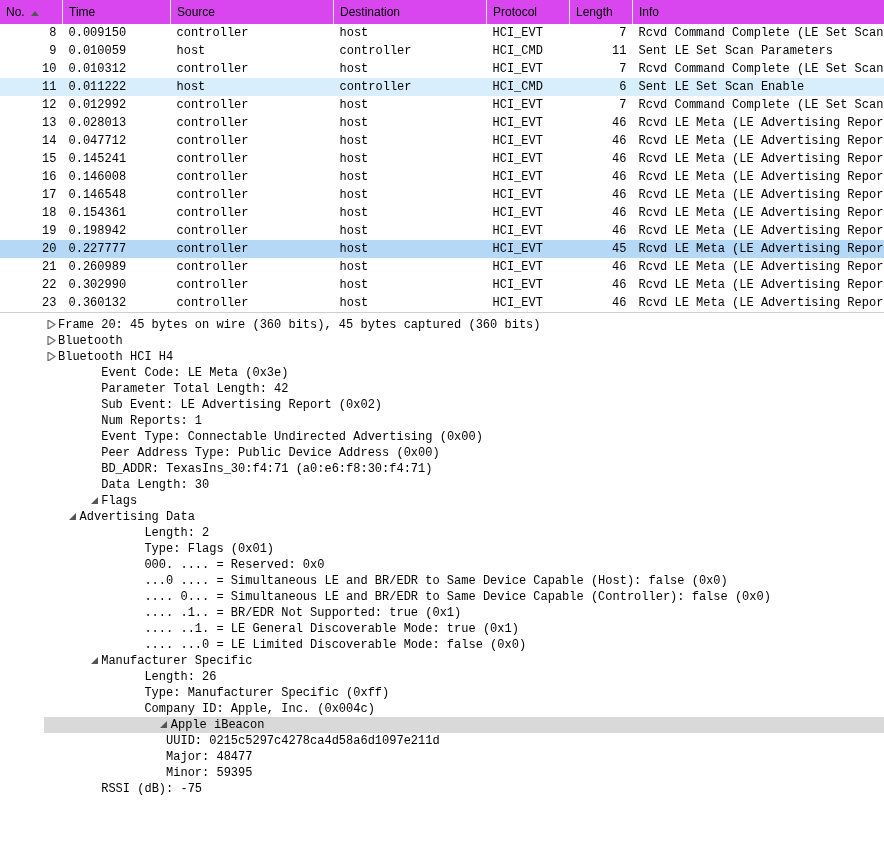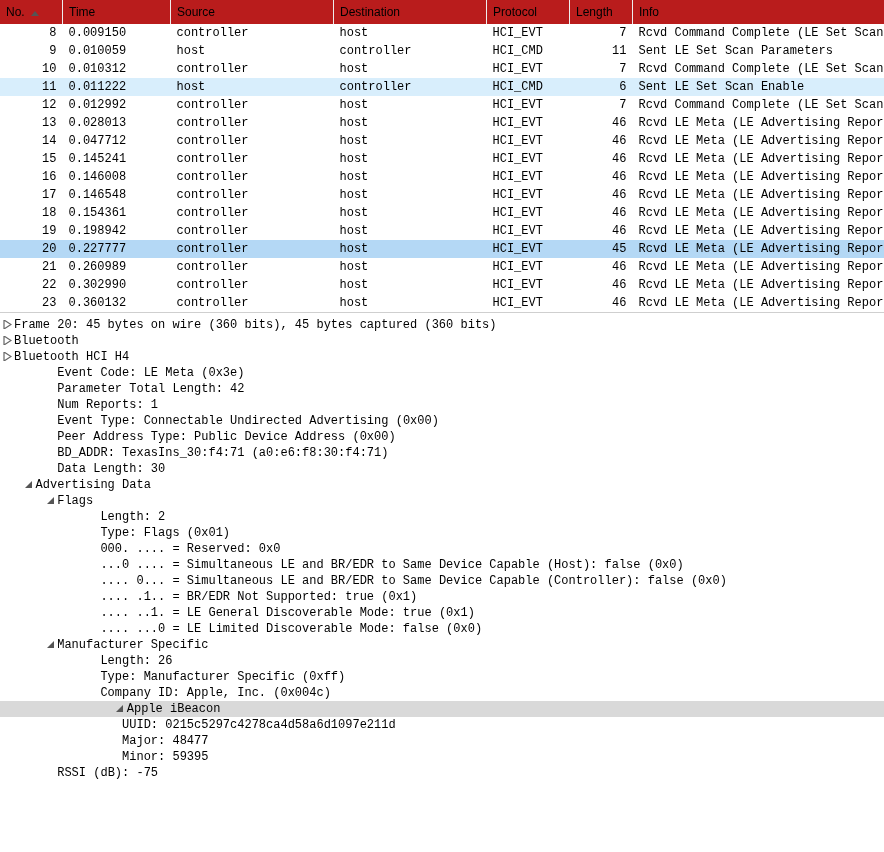--- a/index.html
+++ b/index.html
@@ -1,27 +1,27 @@
 <!DOCTYPE html>
 <html><head>
 <meta charset="utf-8">
 <style>
 html,body{margin:0;padding:0;background:#fff;font-family:"Segoe UI",Tahoma,sans-serif;font-size:12px;color:#000;-webkit-user-select:none;}
 
 .packet-list{height:312px;overflow-y:scroll;border-bottom:1px solid #cfcfcf;}
 table{border-collapse:collapse;width:100%;table-layout:fixed;}
-th{text-align:left;font-weight:400;padding:2px 6px;height:20px;border-right:1px solid #eee;background:#b91c1c;white-space:nowrap;overflow:hidden;}
+th{text-align:left;font-weight:400;padding:2px 6px;height:20px;border-right:1px solid #eee;background:#d946ef;white-space:nowrap;overflow:hidden;}
 th.sorted::after{content:"";display:inline-block;margin-left:6px;border-left:4px solid transparent;border-right:4px solid transparent;border-bottom:5px solid #555;}
 td{padding:1px 6px;white-space:nowrap;overflow:hidden;font-family:Consolas,"Courier New",monospace;line-height:16px;}
 td.num,td.len{text-align:right;}
 tr.hl{background:#d8eefc;}
 tr.sel{background:#b4d8f5;}
 
 .details{padding:4px 0 4px 0;font-family:Consolas,"Courier New",monospace;line-height:16px;overflow:auto;}
-.row{white-space:pre;}
+.row{white-space:pre;margin-left:44px;}
 .clickable{cursor:pointer;}
 .tw{display:inline-block;width:14px;text-align:center;}
 .tw svg{vertical-align:-1px;}
 .hlrow{background:#d9d9d9;padding-left:48px;}
 </style>
 </head>
 <body>
 
 <div class="packet-list">
   <table>
@@ -199,31 +199,32 @@
           <path d="M1 0 L8 4.5 L1 9 Z" fill="none" stroke="#666" stroke-width="1.2"></path>
         </svg></span><span>Frame 20: 45 bytes on wire (360 bits), 45 bytes captured (360 bits)</span></div>
     <div class="row clickable"><span class="tw"><svg width="9" height="9">
           <path d="M1 0 L8 4.5 L1 9 Z" fill="none" stroke="#666" stroke-width="1.2"></path>
         </svg></span><span>Bluetooth</span></div>
     <div class="row clickable"><span class="tw"><svg width="9" height="9">
           <path d="M1 0 L8 4.5 L1 9 Z" fill="none" stroke="#666" stroke-width="1.2"></path>
         </svg></span><span>Bluetooth HCI H4</span></div>
     <div class="row">      <span class="tw"></span><span>Event Code: LE Meta (0x3e)</span></div>
     <div class="row">      <span class="tw"></span><span>Parameter Total Length: 42</span></div>
+    <div class="row">      <span class="tw"></span><span>Sub Event: LE Advertising Report (0x02)</span></div>
     <div class="row">      <span class="tw"></span><span>Num Reports: 1</span></div>
     <div class="row">      <span class="tw"></span><span>Event Type: Connectable Undirected Advertising (0x00)</span></div>
     <div class="row">      <span class="tw"></span><span>Peer Address Type: Public Device Address (0x00)</span></div>
     <div class="row">      <span class="tw"></span><span>BD_ADDR: TexasIns_30:f4:71 (a0:e6:f8:30:f4:71)</span></div>
     <div class="row">      <span class="tw"></span><span>Data Length: 30</span></div>
+    <div class="row clickable">      <span class="tw"><svg width="9" height="9">
+          <path d="M8 1 L8 8 L1 8 Z" fill="#555"></path>
+        </svg></span><span>Flags</span></div>
     <div class="row clickable">   <span class="tw"><svg width="9" height="9">
           <path d="M8 1 L8 8 L1 8 Z" fill="#555"></path>
         </svg></span><span>Advertising Data</span></div>
-    <div class="row clickable">      <span class="tw"><svg width="9" height="9">
-          <path d="M8 1 L8 8 L1 8 Z" fill="#555"></path>
-        </svg></span><span>Flags</span></div>
     <div class="row">            <span class="tw"></span><span>Length: 2</span></div>
     <div class="row">            <span class="tw"></span><span>Type: Flags (0x01)</span></div>
     <div class="row">            <span class="tw"></span><span>000. .... = Reserved: 0x0</span></div>
     <div class="row">            <span class="tw"></span><span>...0 .... = Simultaneous LE and BR/EDR to Same Device Capable (Host): false (0x0)</span></div>
     <div class="row">            <span class="tw"></span><span>.... 0... = Simultaneous LE and BR/EDR to Same Device Capable (Controller): false (0x0)</span></div>
     <div class="row">            <span class="tw"></span><span>.... .1.. = BR/EDR Not Supported: true (0x1)</span></div>
     <div class="row">            <span class="tw"></span><span>.... ..1. = LE General Discoverable Mode: true (0x1)</span></div>
     <div class="row">            <span class="tw"></span><span>.... ...0 = LE Limited Discoverable Mode: false (0x0)</span></div>
     <div class="row clickable">      <span class="tw"><svg width="9" height="9">
           <path d="M8 1 L8 8 L1 8 Z" fill="#555"></path>

